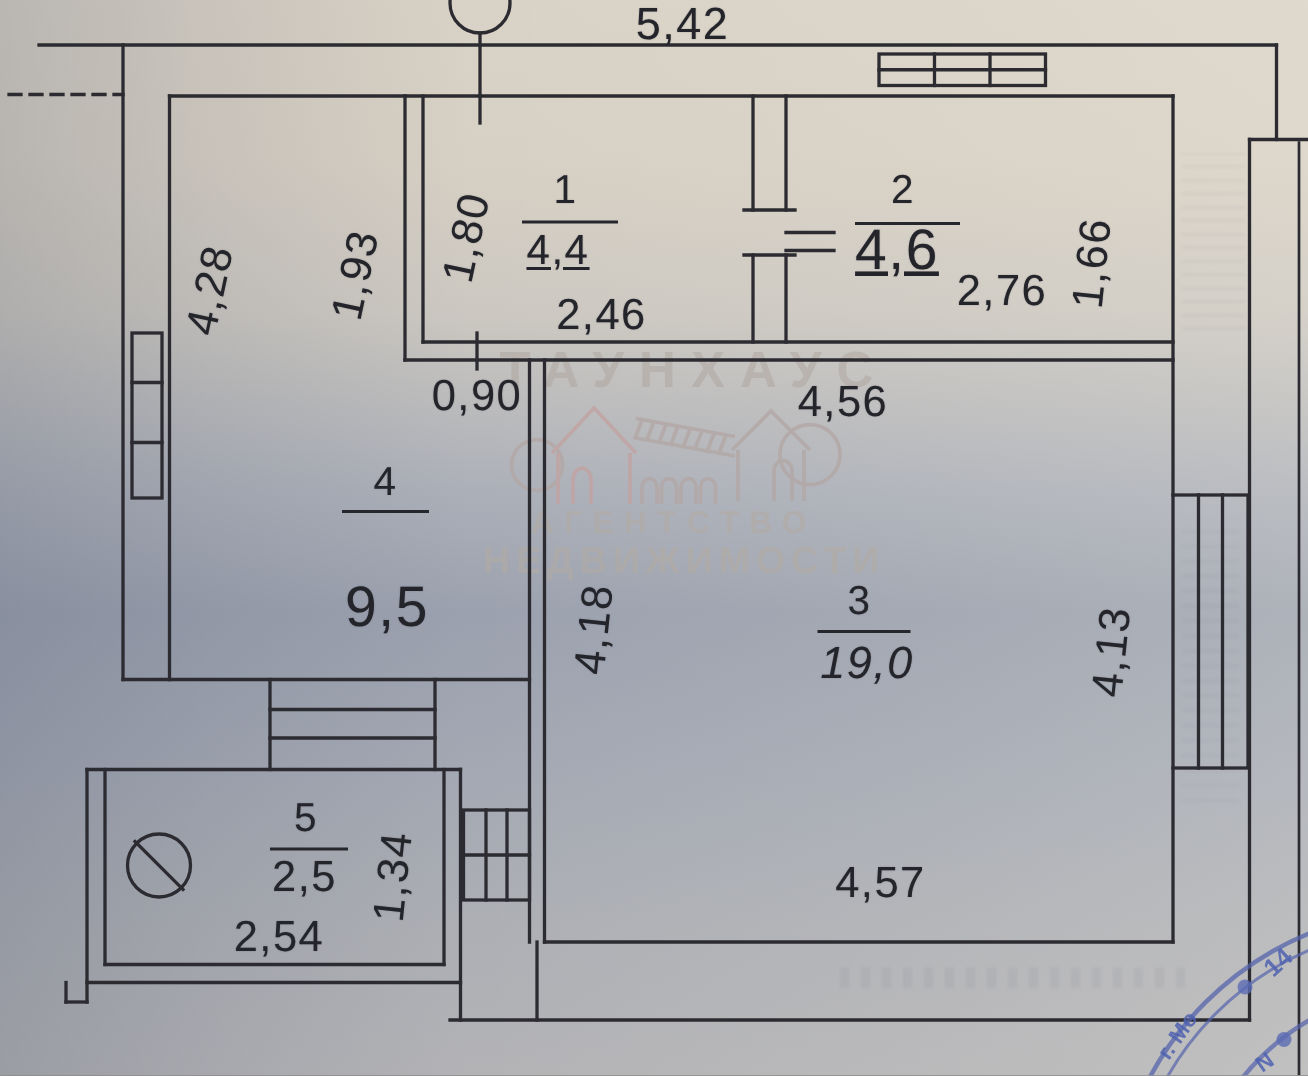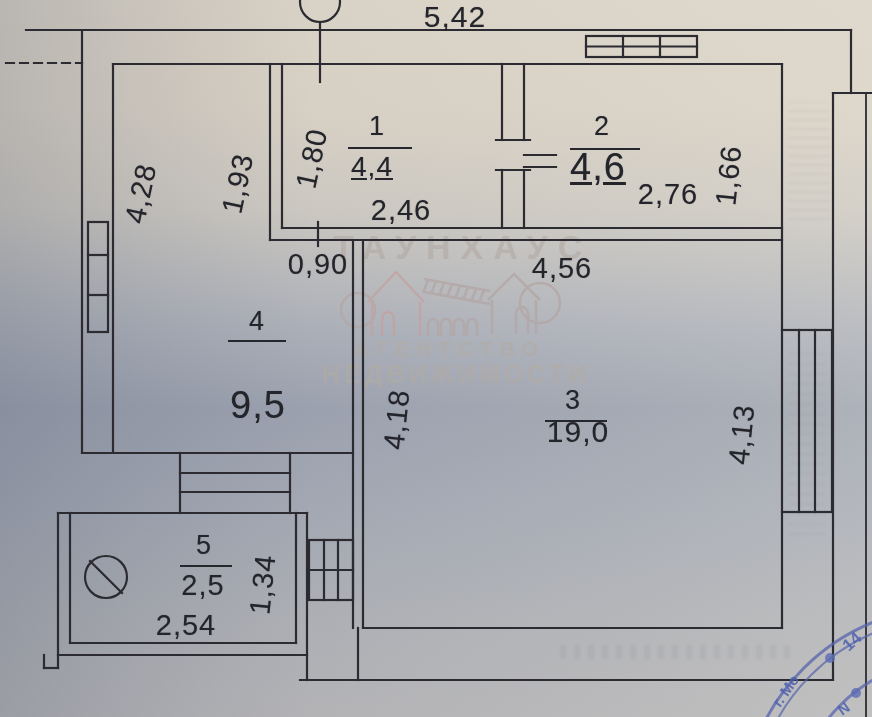--- a/index.html
+++ b/index.html
@@ -202,22 +202,23 @@
 
   <div class="lbl" style="left:582px;top:113px;width:40px;font-size:27px;">2</div>
   <div class="frac" style="left:570px;top:148px;width:70px;"></div>
   <div class="lbl" style="left:558px;top:148px;width:80px;font-size:38px;text-decoration:underline;">4,6</div>
   <div class="lbl" style="left:623px;top:180px;width:90px;font-size:29px;">2,76</div>
   <div class="lbl" style="left:689px;top:161px;width:80px;font-size:29px;transform:rotate(-84deg);">1,66</div>
 
   <div class="lbl" style="left:517px;top:254px;width:90px;font-size:29px;">4,56</div>
   <div class="lbl" style="left:553px;top:387px;width:40px;font-size:27px;">3</div>
   <div class="frac" style="left:545px;top:420px;width:62px;"></div>
-  <div class="lbl" style="left:528px;top:417px;width:100px;font-size:30px;">19,0</div>
+  <div class="lbl" style="left:528px;top:428px;width:100px;font-size:30px;font-style:italic;">19,0</div>
   <div class="lbl" style="left:702px;top:420px;width:80px;font-size:29px;transform:rotate(-84deg);">4,13</div>
+  <div class="lbl" style="left:542px;top:575px;width:90px;font-size:29px;">4,57</div>
   <div class="lbl" style="left:357px;top:405px;width:80px;font-size:29px;transform:rotate(-84deg);">4,18</div>
 
   <div class="lbl" style="left:101px;top:179px;width:80px;font-size:29px;transform:rotate(-78deg);">4,28</div>
   <div class="lbl" style="left:198px;top:169px;width:80px;font-size:29px;transform:rotate(-78deg);">1,93</div>
   <div class="lbl" style="left:273px;top:250px;width:90px;font-size:29px;">0,90</div>
   <div class="lbl" style="left:237px;top:308px;width:40px;font-size:27px;">4</div>
   <div class="frac" style="left:228px;top:340px;width:58px;"></div>
   <div class="lbl" style="left:218px;top:346px;width:80px;font-size:38px;margin-top:40px;">9,5</div>
 
   <div class="lbl" style="left:184px;top:532px;width:40px;font-size:27px;">5</div>

